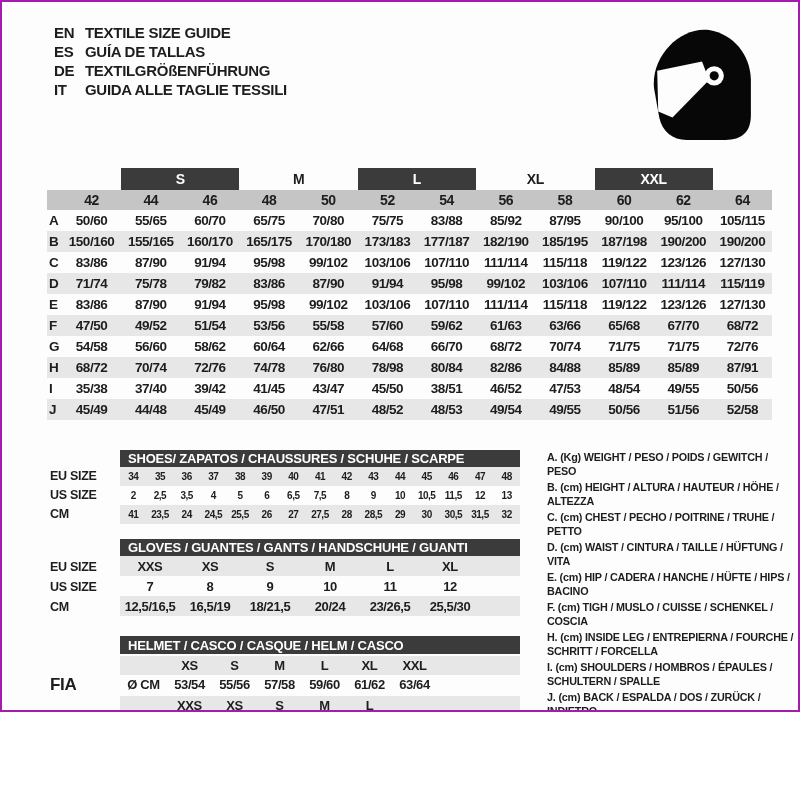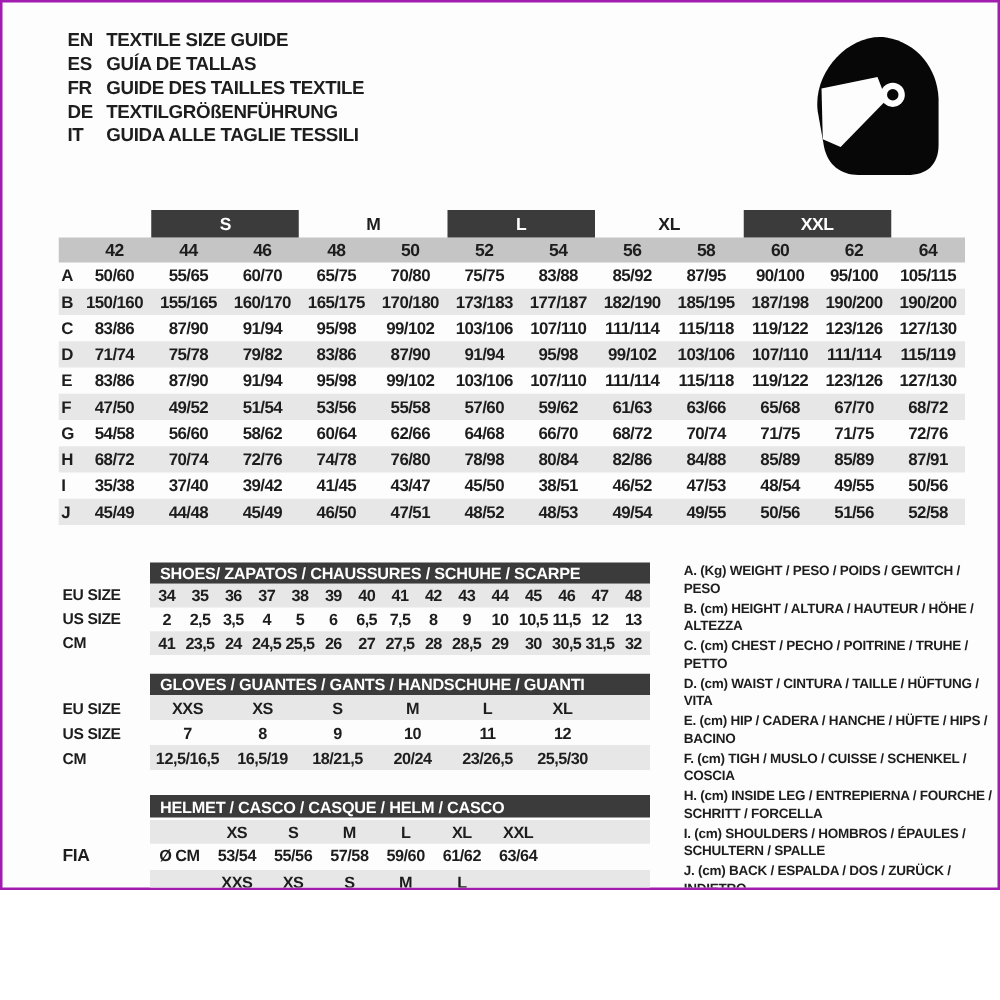--- a/index.html
+++ b/index.html
@@ -27,59 +27,55 @@
   .drow { height:21px; }
   .drow.stripe { background:#e7e7e7; }
   .rlabel { text-align:left; padding-left:2px; }
   
   .bar { background:#3b3b3b; color:#fff; font-weight:bold; font-size:13px; letter-spacing:-0.2px;
          display:flex; align-items:center; padding-left:8px; box-sizing:border-box; }
   .sub { position:absolute; left:118px; width:400px; }
   #shoes { top:448px; }
   #shoes .bar { height:17px; }
   #shoes .srow { height:19px; display:grid; grid-template-columns:repeat(15,1fr); align-items:center;
-                 text-align:center; font-weight:bold; font-size:13px; letter-spacing:-0.5px; }
+                 text-align:center; font-weight:bold; font-size:10px; letter-spacing:-0.5px; }
   #shoes .srow.stripe { background:#e7e7e7; }
   #gloves { top:537px; }
   #gloves .bar { height:17px; }
   #gloves .srow { height:20px; display:grid; grid-template-columns:repeat(6,60px); align-items:center;
                   text-align:center; font-weight:bold; font-size:13px; letter-spacing:-0.4px; }
   #gloves .srow.stripe { background:#e7e7e7; }
   #helmet { top:634px; }
   #helmet .bar { height:18px; margin-bottom:2px; }
   #helmet .hrow { height:19px; display:grid; grid-template-columns:47px repeat(6,45px); align-items:center;
                   text-align:center; font-weight:bold; font-size:13px; letter-spacing:-0.4px; }
   #helmet .hrow.stripe { background:#e7e7e7; }
   #helmet .hrow.gap { margin-top:2px; }
   .side-labels { position:absolute; left:48px; font-weight:bold; font-size:12.5px; letter-spacing:-0.3px; }
   #shoes-labels { top:465px; } #shoes-labels div { height:19px; line-height:19px; }
   #gloves-labels { top:555px; } #gloves-labels div { height:20px; line-height:20px; }
-  .hlabel { position:absolute; left:48px; font-weight:bold; font-size:14px; letter-spacing:-0.3px;
+  .hlabel { position:absolute; left:48px; font-weight:bold; font-size:17px; letter-spacing:-0.3px;
             height:19px; line-height:19px; }
   
   .legend { position:absolute; left:545px; top:449px; width:252px; }
   .legend-item { font-weight:bold; font-size:10.8px; line-height:13.5px; letter-spacing:-0.2px; margin-bottom:3px; }
 </style>
 </head>
 <body>
 
 <div class="canvas">
 
   <div class="lang-list" id="lang-list">
       <div class="lang-row">
         <span class="lang-code">EN</span>
         <span class="lang-title">TEXTILE SIZE GUIDE</span>
       </div>
       <div class="lang-row">
         <span class="lang-code">ES</span>
         <span class="lang-title">GUÍA DE TALLAS</span>
-      </div>
-      <div class="lang-row">
-        <span class="lang-code">FR</span>
-        <span class="lang-title">GUIDE DES TAILLES TEXTILE</span>
       </div>
       <div class="lang-row">
         <span class="lang-code">DE</span>
         <span class="lang-title">TEXTILGRÖßENFÜHRUNG</span>
       </div>
       <div class="lang-row">
         <span class="lang-code">IT</span>
         <span class="lang-title">GUIDA ALLE TAGLIE TESSILI</span>
       </div>
     </div>

